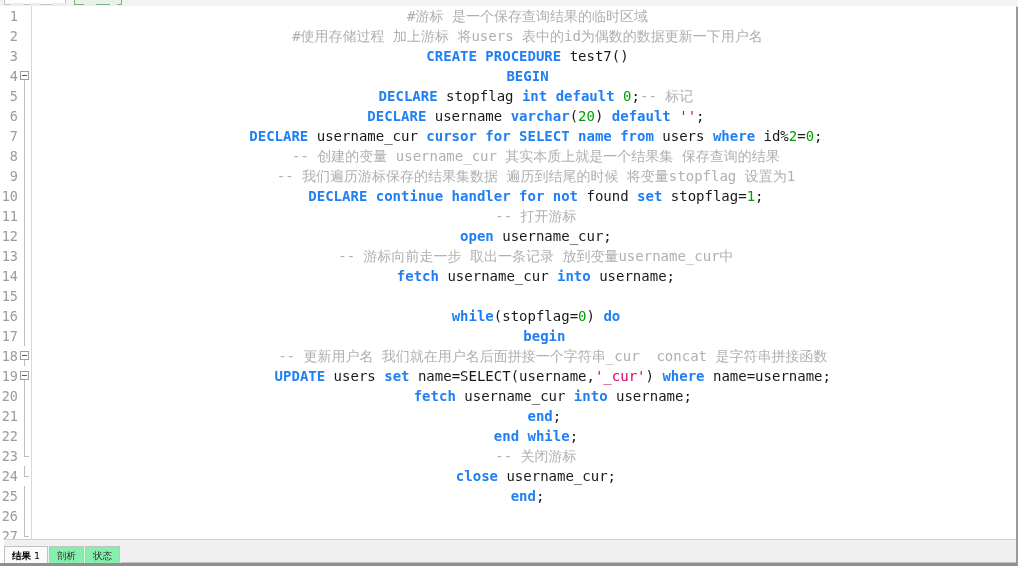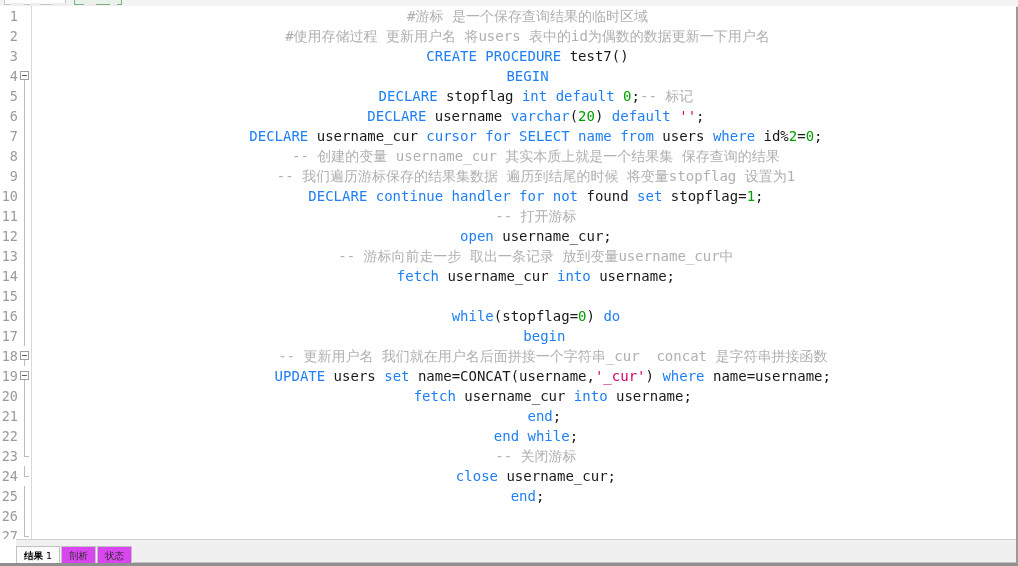--- a/index.html
+++ b/index.html
@@ -162,48 +162,48 @@
   }
   .cline {
     height: 20px;
     line-height: 20px;
     font-size: 14px;
     white-space: pre;
     color: #000000;
     font-family: "DejaVu Sans Mono", "Liberation Mono", monospace;
     text-align: center;
   }
-  .kw   { color: #1f7ff5; }
+  .kw   { color: #1f7ff5; font-weight: bold; }
   .num  { color: #00a000; }
   .str  { color: #d6006e; }
   .cmt  { color: #b0b0b0; }
   .plain{ color: #1a1a1a; }
 
   
   #result-tabs {
     position: absolute;
-    left: 16px;
+    left: 4px;
     right: 0;
     bottom: 0;
     height: 24px;
     background: #f0f0f0;
     border-top: 1px solid #cfcfcf;
     display: flex;
     align-items: flex-end;
     box-sizing: border-box;
   }
   .rtab {
     height: 17px;
     line-height: 17px;
     padding: 0 7px;
     margin-right: 1px;
     font-family: "DejaVu Sans", "Liberation Sans", sans-serif;
     font-size: 9.5px;
     color: #2b2b2b;
-    background: #d946ef;
+    background: #86efac;
     border: 1px solid #c2c2c2;
     border-bottom: none;
     box-sizing: border-box;
     white-space: nowrap;
   }
   .rtab.active {
     background: #fbfbfb;
     color: #000000;
     font-weight: bold;
   }
@@ -309,38 +309,38 @@
           </div></div>
         <div class="gline">26<div class="fold">
             <div class="fold-line"></div>
           </div></div>
         <div class="gline">27<div class="fold">
             <div class="fold-end"></div>
           </div></div>
       </div>
     <div id="code">
         <div class="cline"><span class="cmt">#游标 是一个保存查询结果的临时区域</span></div>
-        <div class="cline"><span class="cmt">#使用存储过程 更新用户名 将users 表中的id为偶数的数据更新一下用户名</span></div>
+        <div class="cline"><span class="cmt">#使用存储过程 加上游标 将users 表中的id为偶数的数据更新一下用户名</span></div>
         <div class="cline"><span class="kw">CREATE PROCEDURE</span><span class="plain"> test7()</span></div>
         <div class="cline"><span class="kw">BEGIN</span></div>
         <div class="cline"><span class="plain">  </span><span class="kw">DECLARE</span><span class="plain"> stopflag </span><span class="kw">int default</span><span class="plain"> </span><span class="num">0</span><span class="plain">;</span><span class="cmt">-- 标记</span></div>
         <div class="cline"><span class="plain">  </span><span class="kw">DECLARE</span><span class="plain"> username </span><span class="kw">varchar</span><span class="plain">(</span><span class="num">20</span><span class="plain">) </span><span class="kw">default</span><span class="plain"> </span><span class="str">''</span><span class="plain">;</span></div>
         <div class="cline"><span class="plain">  </span><span class="kw">DECLARE</span><span class="plain"> username_cur </span><span class="kw">cursor for SELECT name from</span><span class="plain"> users </span><span class="kw">where</span><span class="plain"> id%</span><span class="num">2</span><span class="plain">=</span><span class="num">0</span><span class="plain">;</span></div>
         <div class="cline"><span class="plain">  </span><span class="cmt">-- 创建的变量 username_cur 其实本质上就是一个结果集 保存查询的结果</span></div>
         <div class="cline"><span class="plain">  </span><span class="cmt">-- 我们遍历游标保存的结果集数据 遍历到结尾的时候 将变量stopflag 设置为1</span></div>
         <div class="cline"><span class="plain">  </span><span class="kw">DECLARE continue handler for not</span><span class="plain"> found </span><span class="kw">set</span><span class="plain"> stopflag=</span><span class="num">1</span><span class="plain">;</span></div>
         <div class="cline"><span class="plain">  </span><span class="cmt">-- 打开游标</span></div>
         <div class="cline"><span class="plain">  </span><span class="kw">open</span><span class="plain"> username_cur;</span></div>
         <div class="cline"><span class="plain">  </span><span class="cmt">-- 游标向前走一步 取出一条记录 放到变量username_cur中</span></div>
         <div class="cline"><span class="plain">  </span><span class="kw">fetch</span><span class="plain"> username_cur </span><span class="kw">into</span><span class="plain"> username;</span></div>
         <div class="cline"><span class="plain">  </span></div>
         <div class="cline"><span class="plain">  </span><span class="kw">while</span><span class="plain">(stopflag=</span><span class="num">0</span><span class="plain">) </span><span class="kw">do</span></div>
         <div class="cline"><span class="plain">    </span><span class="kw">begin</span></div>
         <div class="cline"><span class="plain">      </span><span class="cmt">-- 更新用户名 我们就在用户名后面拼接一个字符串_cur  concat 是字符串拼接函数</span></div>
-        <div class="cline"><span class="plain">      </span><span class="kw">UPDATE</span><span class="plain"> users </span><span class="kw">set</span><span class="plain"> name=CONCAT(username,</span><span class="str">'_cur'</span><span class="plain">) </span><span class="kw">where</span><span class="plain"> name=username;</span></div>
+        <div class="cline"><span class="plain">      </span><span class="kw">UPDATE</span><span class="plain"> users </span><span class="kw">set</span><span class="plain"> name=SELECT(username,</span><span class="str">'_cur'</span><span class="plain">) </span><span class="kw">where</span><span class="plain"> name=username;</span></div>
         <div class="cline"><span class="plain">      </span><span class="kw">fetch</span><span class="plain"> username_cur </span><span class="kw">into</span><span class="plain"> username;</span></div>
         <div class="cline"><span class="plain">    </span><span class="kw">end</span><span class="plain">;</span></div>
         <div class="cline"><span class="plain">  </span><span class="kw">end while</span><span class="plain">;</span></div>
         <div class="cline"><span class="plain">  </span><span class="cmt">-- 关闭游标</span></div>
         <div class="cline"><span class="plain">  </span><span class="kw">close</span><span class="plain"> username_cur;</span></div>
         <div class="cline"><span class="kw">end</span><span class="plain">;</span></div>
       </div>
   </div>
 
   <div id="result-tabs">

